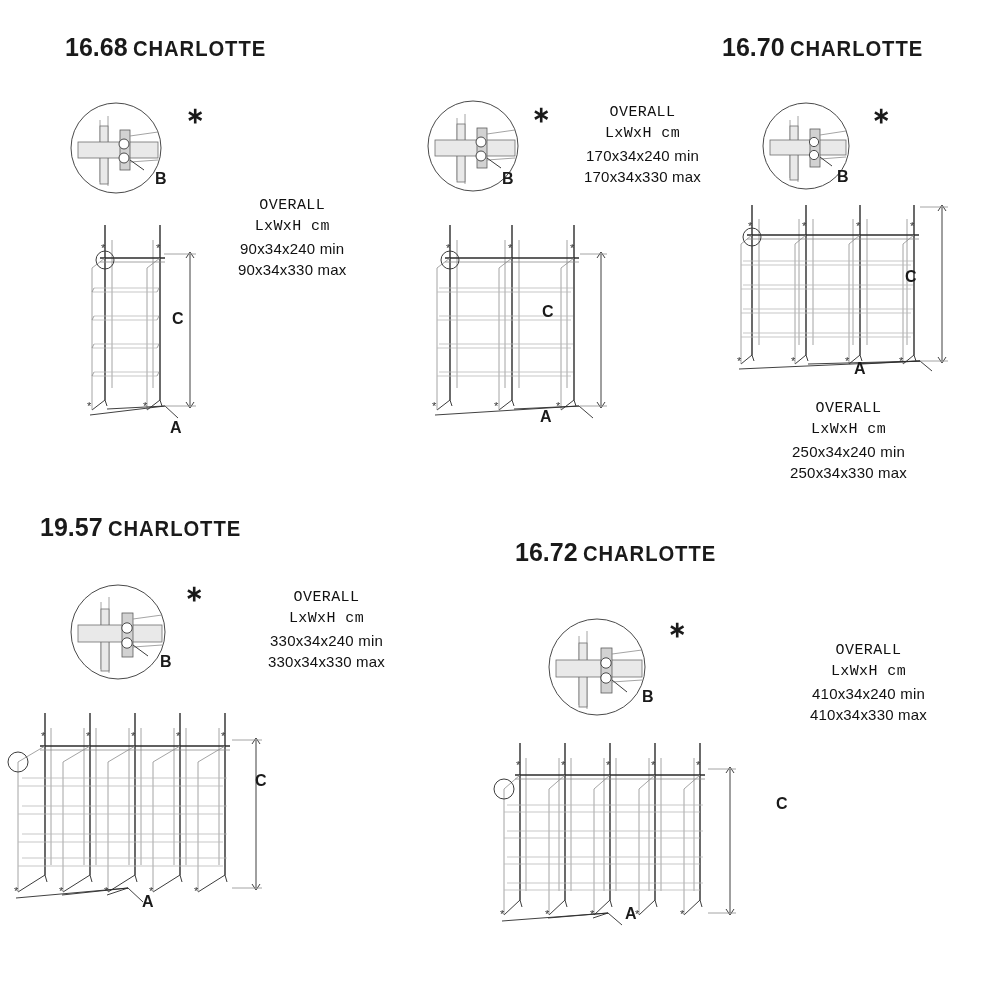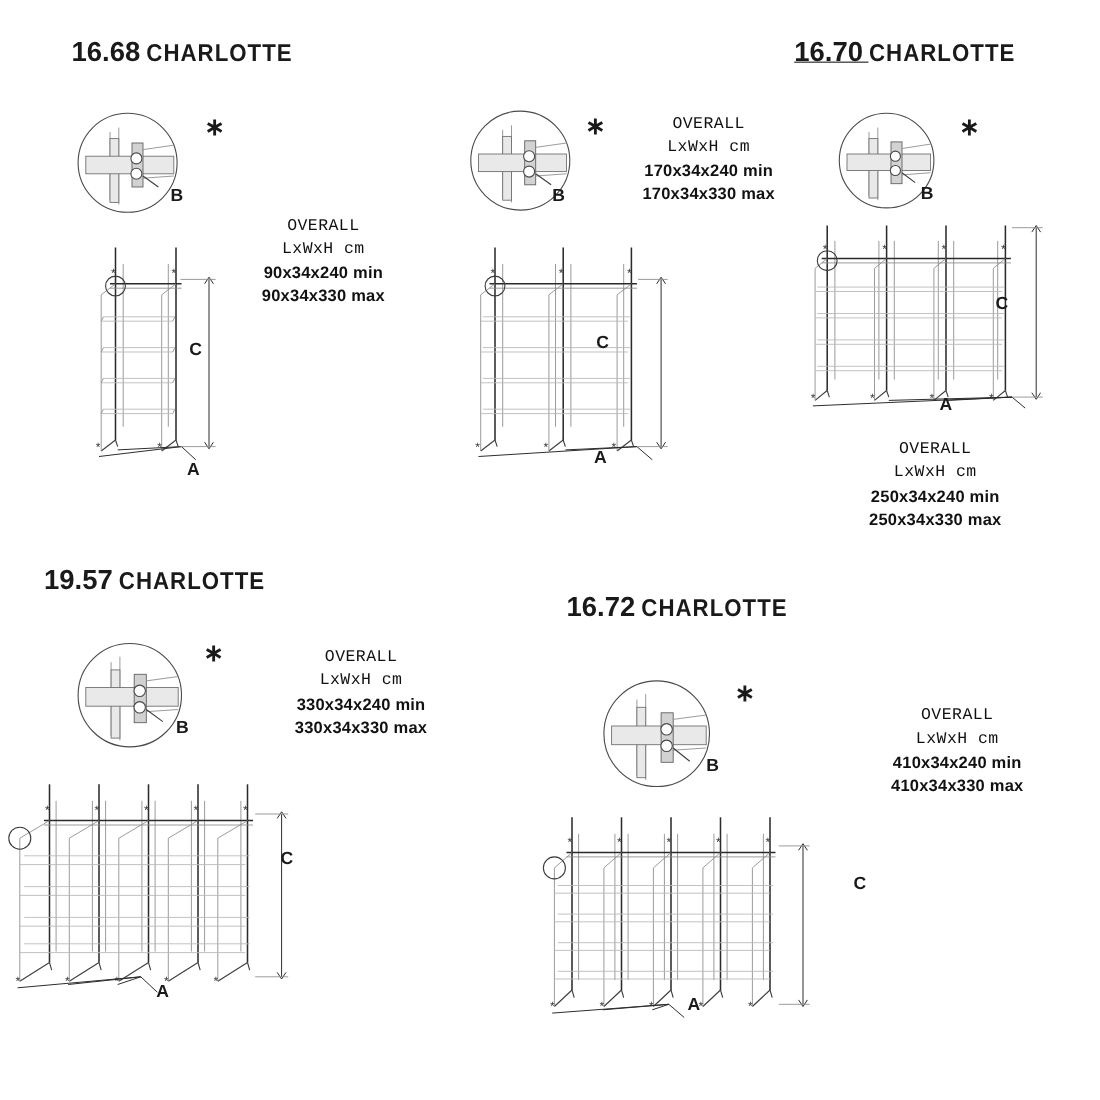--- a/index.html
+++ b/index.html
@@ -50,21 +50,21 @@
     font-size: 15px;
     line-height: 1.42;
     white-space: nowrap;
     color: #111;
   }
   .overall .hdr {
     letter-spacing: 0.4px;
     font-family: Liberation Mono, monospace;
   }
   .overall .dim {
-    font-weight: bold;
+    font-weight: normal;
     letter-spacing: 0.2px;
     text-align: center;
   }
   .detail {
     position: absolute;
   }
   .label-letter {
     position: absolute;
     font-size: 16px;
     font-weight: bold;
@@ -266,21 +266,21 @@
     <div class="overall" style="left:224px;top:102px;">
       <div class="hdr">OVERALL</div>
       <div class="hdr">LxWxH cm</div>
       <div class="dim">170x34x240 min</div>
       <div class="dim">170x34x330 max</div>
     </div>
   </div>
 
   <div class="item" style="left:700px;top:0;width:300px;height:500px;">
 
-    <div class="item-title" style="left:22px;top:33px;text-decoration:underline;">
+    <div class="item-title" style="left:22px;top:33px;">
       <span class="code">16.70</span>
       <span class="name">CHARLOTTE</span>
     </div>
 
     <div class="detail" style="left:48px;top:98px;">
       <svg width="150" height="100" viewBox="0 0 150 100">
         <circle cx="58" cy="48" r="43" class="fill-w"></circle>
         <path d="M42 22 L42 80" class="ln-thin"></path>
         <path d="M50 18 L50 84" class="ln-thin"></path>
         <rect x="42" y="28" width="8" height="54" class="fill-l"></rect>

